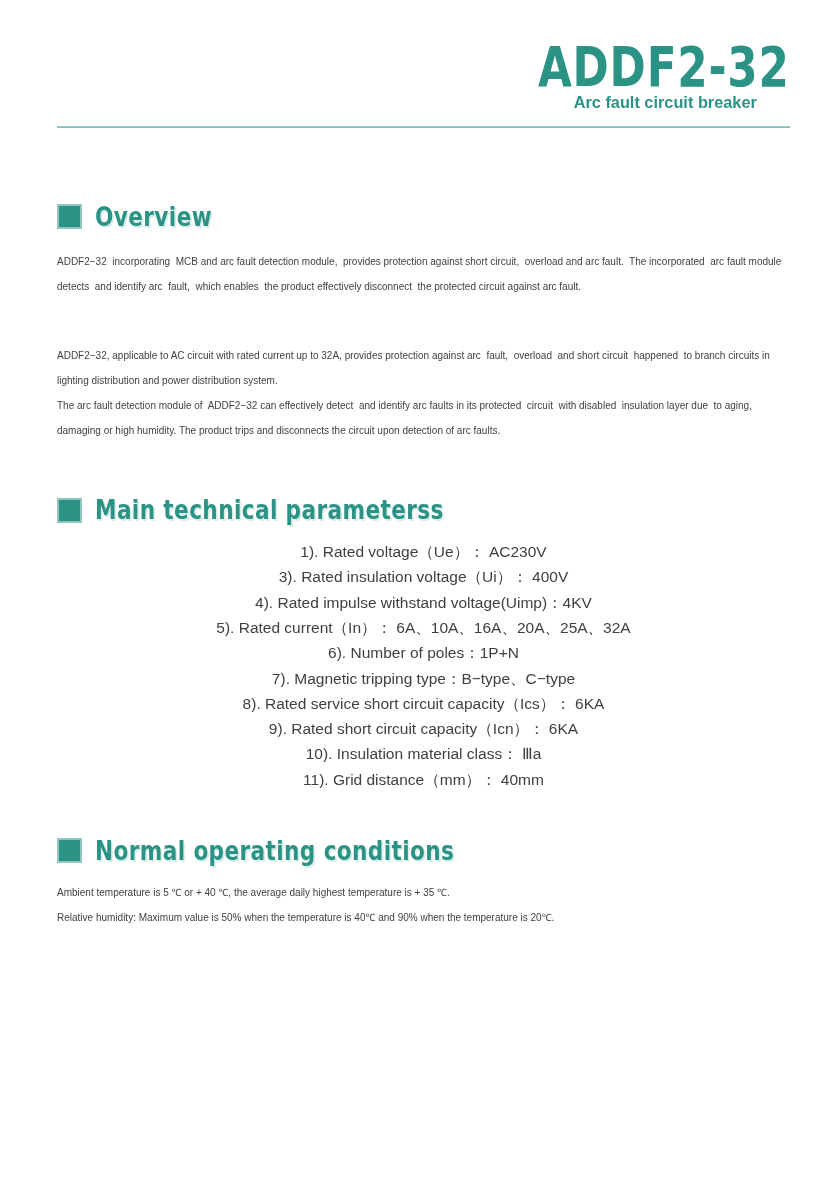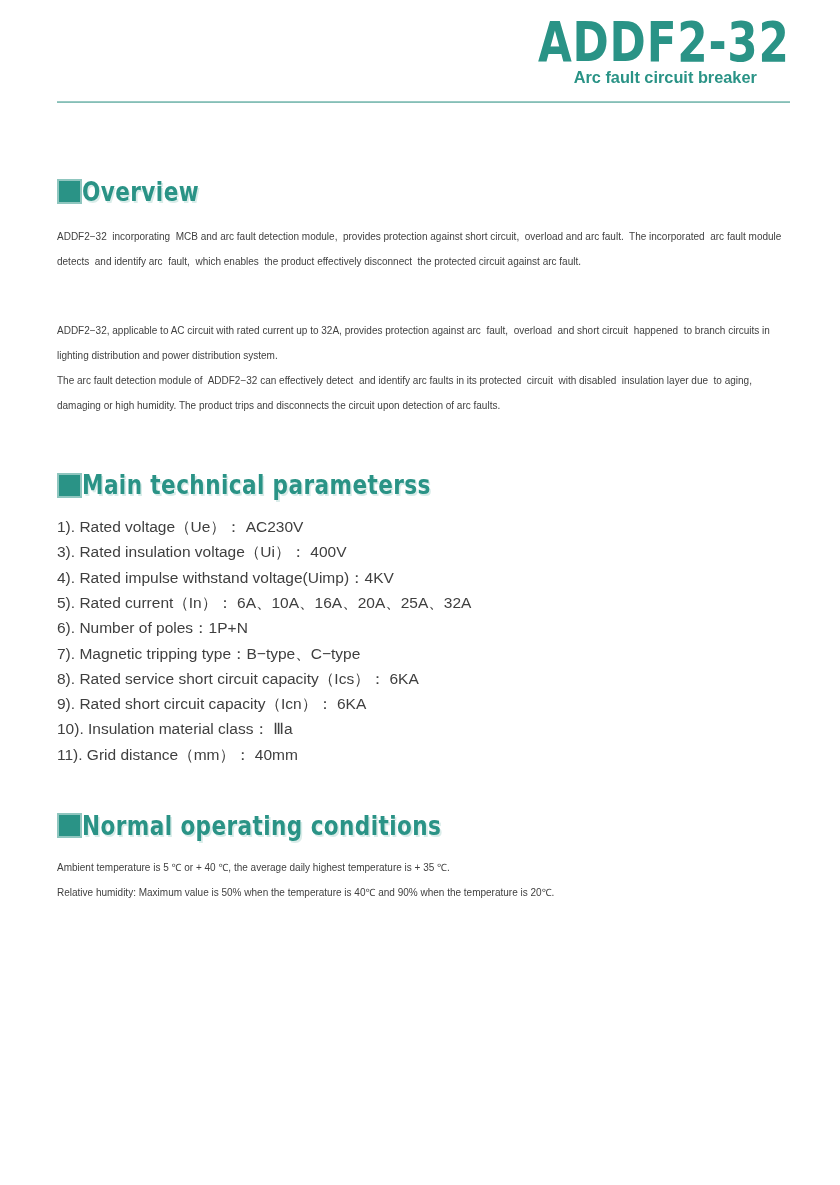--- a/index.html
+++ b/index.html
@@ -13,21 +13,21 @@
   .page{
     position:relative;
     width:840px;height:1185px;
     background:#ffffff;
     font-family:"Liberation Sans", sans-serif;
     color:var(--ink);
     overflow:hidden;
     padding:0 50px 0 57px;
   }
   
-  .header{padding-top:15px;text-align:right;}
+  .header{padding-top:40px;text-align:right;}
   .title{
     display:inline-block;
     font-family:"DejaVu Sans", sans-serif;
     font-weight:bold;
     font-size:56px;
     line-height:0.95;
     color:var(--accent);
     transform:scaleX(0.78);
     transform-origin:100% 50%;
     letter-spacing:1px;
@@ -43,21 +43,21 @@
     transform:scaleX(0.96);
     transform-origin:100% 50%;
     white-space:nowrap;
   }
   .rule{
     border:none;height:2px;margin:13px 0 0 0;
     background:linear-gradient(to bottom,#a3cfc9,var(--rule));
   }
   
   .sec-head{
-    display:flex;align-items:center;margin:0;
+    display:flex;align-items:center;gap:13px;margin:0;
   }
   .sq{
     width:25px;height:25px;flex:0 0 25px;
     background:var(--accent);
     border:2px solid var(--accent-light);
   }
   .ht{
     display:inline-block;
     font-family:"DejaVu Sans", sans-serif;
     font-weight:bold;
@@ -75,21 +75,21 @@
     margin:0;
     font-size:10px;
     line-height:25px;
     white-space:pre-wrap;
   }
   .sec-body{margin-top:18px;}
   .params{
     margin:14px 0 0 0;padding:0;list-style:none;
     font-size:15.5px;line-height:25.3px;
   }
-  .params li{white-space:pre-wrap;}
+  .params li{white-space:pre-wrap;text-align:center;}
   
   #sec-overview   {margin-top:74px;}
   #sec-application{margin-top:44px;}
   #sec-params     {margin-top:52px;}
   #sec-normal     {margin-top:44px;}
   #sec-normal .sec-body{margin-top:14px;}
 </style>
 </head>
 <body>
 

